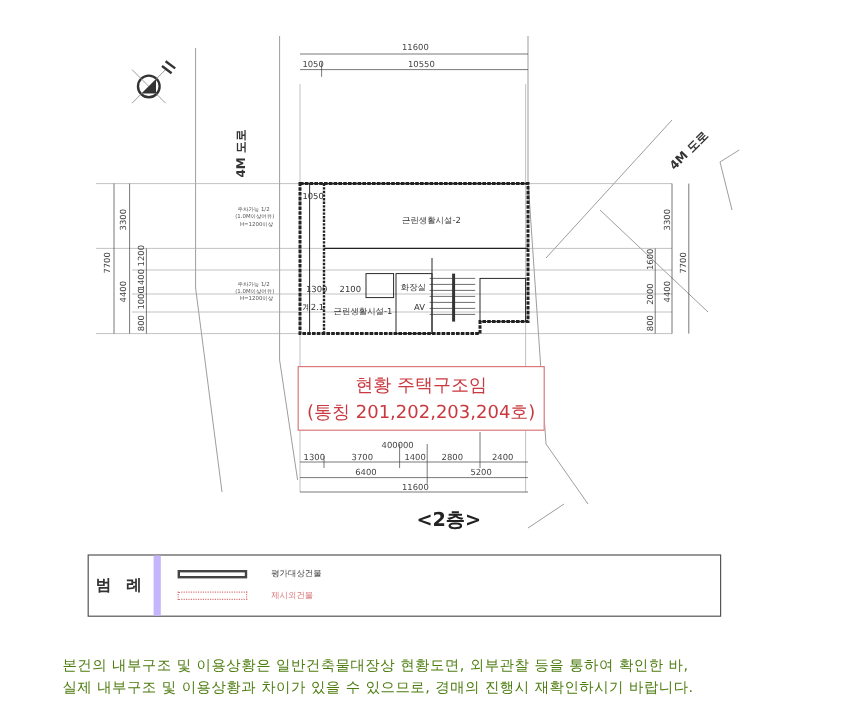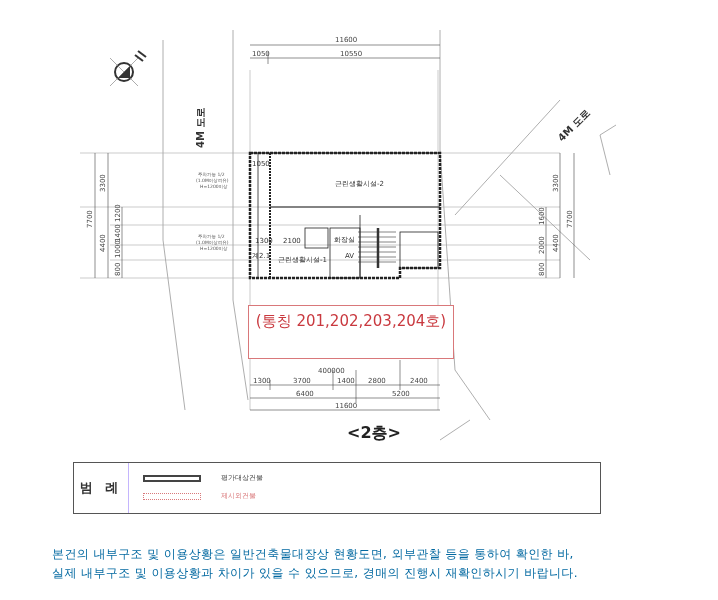--- a/index.html
+++ b/index.html
@@ -10,31 +10,31 @@
   .room { font-size:7px; fill:#333; font-family:"DejaVu Sans", sans-serif; }
   .road { font-size:10px; fill:#333; font-weight:bold; font-family:"DejaVu Sans", sans-serif; }
   .note { font-size:4.5px; fill:#555; font-family:"DejaVu Sans", sans-serif; }
   .redbox { position:absolute; left:248px; top:305px; width:206px; height:54px;
             border:1.5px solid #d9787a; background:#fff; text-align:center;
             color:#c9393f; font-size:15px; line-height:22px; padding-top:4px; box-sizing:border-box; }
   .floor-label { position:absolute; left:334px; top:423px; width:80px; text-align:center;
                  font-size:16px; font-weight:bold; color:#222; }
   .legend { position:absolute; left:73px; top:462px; width:528px; height:52px;
             border:1.5px solid #555; box-sizing:border-box; display:flex; }
-  .legend-title { width:54px; border-right:1px solid #c4b5fd; display:flex; align-items:center;
+  .legend-title { width:54px; border-right:6px solid #c4b5fd; display:flex; align-items:center;
                   justify-content:center; font-size:13px; font-weight:bold; color:#333; letter-spacing:4px; }
   .legend-body { flex:1; padding:6px 0 0 14px; }
   .legend-row { display:flex; align-items:center; height:18px;font-family:Liberation Mono, monospace; }
   .swatch { width:58px; height:7px; box-sizing:border-box; margin-right:20px; }
   .swatch.black { border:2px solid #444; }
   .swatch.red { border:1.5px dotted #d9787a; }
   .legend-text { font-size:7px; color:#444; }
   .legend-text.red { color:#d9787a; }
   .disclaimer { position:absolute; left:52px; top:545px; width:640px; font-size:12px;
-                line-height:19px; color:#0369a1; letter-spacing:0.4px; }
+                line-height:19px; color:#4d7c0f; letter-spacing:0.4px; }
 </style>
 </head>
 <body>
 
 <svg class="plan" width="718" height="460" viewBox="0 0 718 460" xmlns="http://www.w3.org/2000/svg">
 
   <g stroke="#999" stroke-width="0.8" fill="none">
     <line x1="163" y1="40" x2="163" y2="240"></line>
     <line x1="163" y1="240" x2="185" y2="410"></line>
     <line x1="233" y1="30" x2="233" y2="300"></line>
@@ -164,20 +164,21 @@
   <text class="dim" x="293" y="383">3700</text>
   <text class="dim" x="337" y="383">1400</text>
   <text class="dim" x="368" y="383">2800</text>
   <text class="dim" x="410" y="383">2400</text>
   <text class="dim" x="296" y="396">6400</text>
   <text class="dim" x="392" y="396">5200</text>
   <text class="dim" x="335" y="408">11600</text>
 </svg>
 
 <div class="redbox">
+  <div>현황 주택구조임</div>
   <div>(통칭 201,202,203,204호)</div>
 </div>
 
 <div class="floor-label">&lt;2층&gt;</div>
 
 <div class="legend">
   <div class="legend-title">범 례</div>
   <div class="legend-body">
     <div class="legend-row">
       <div class="swatch black"></div>

